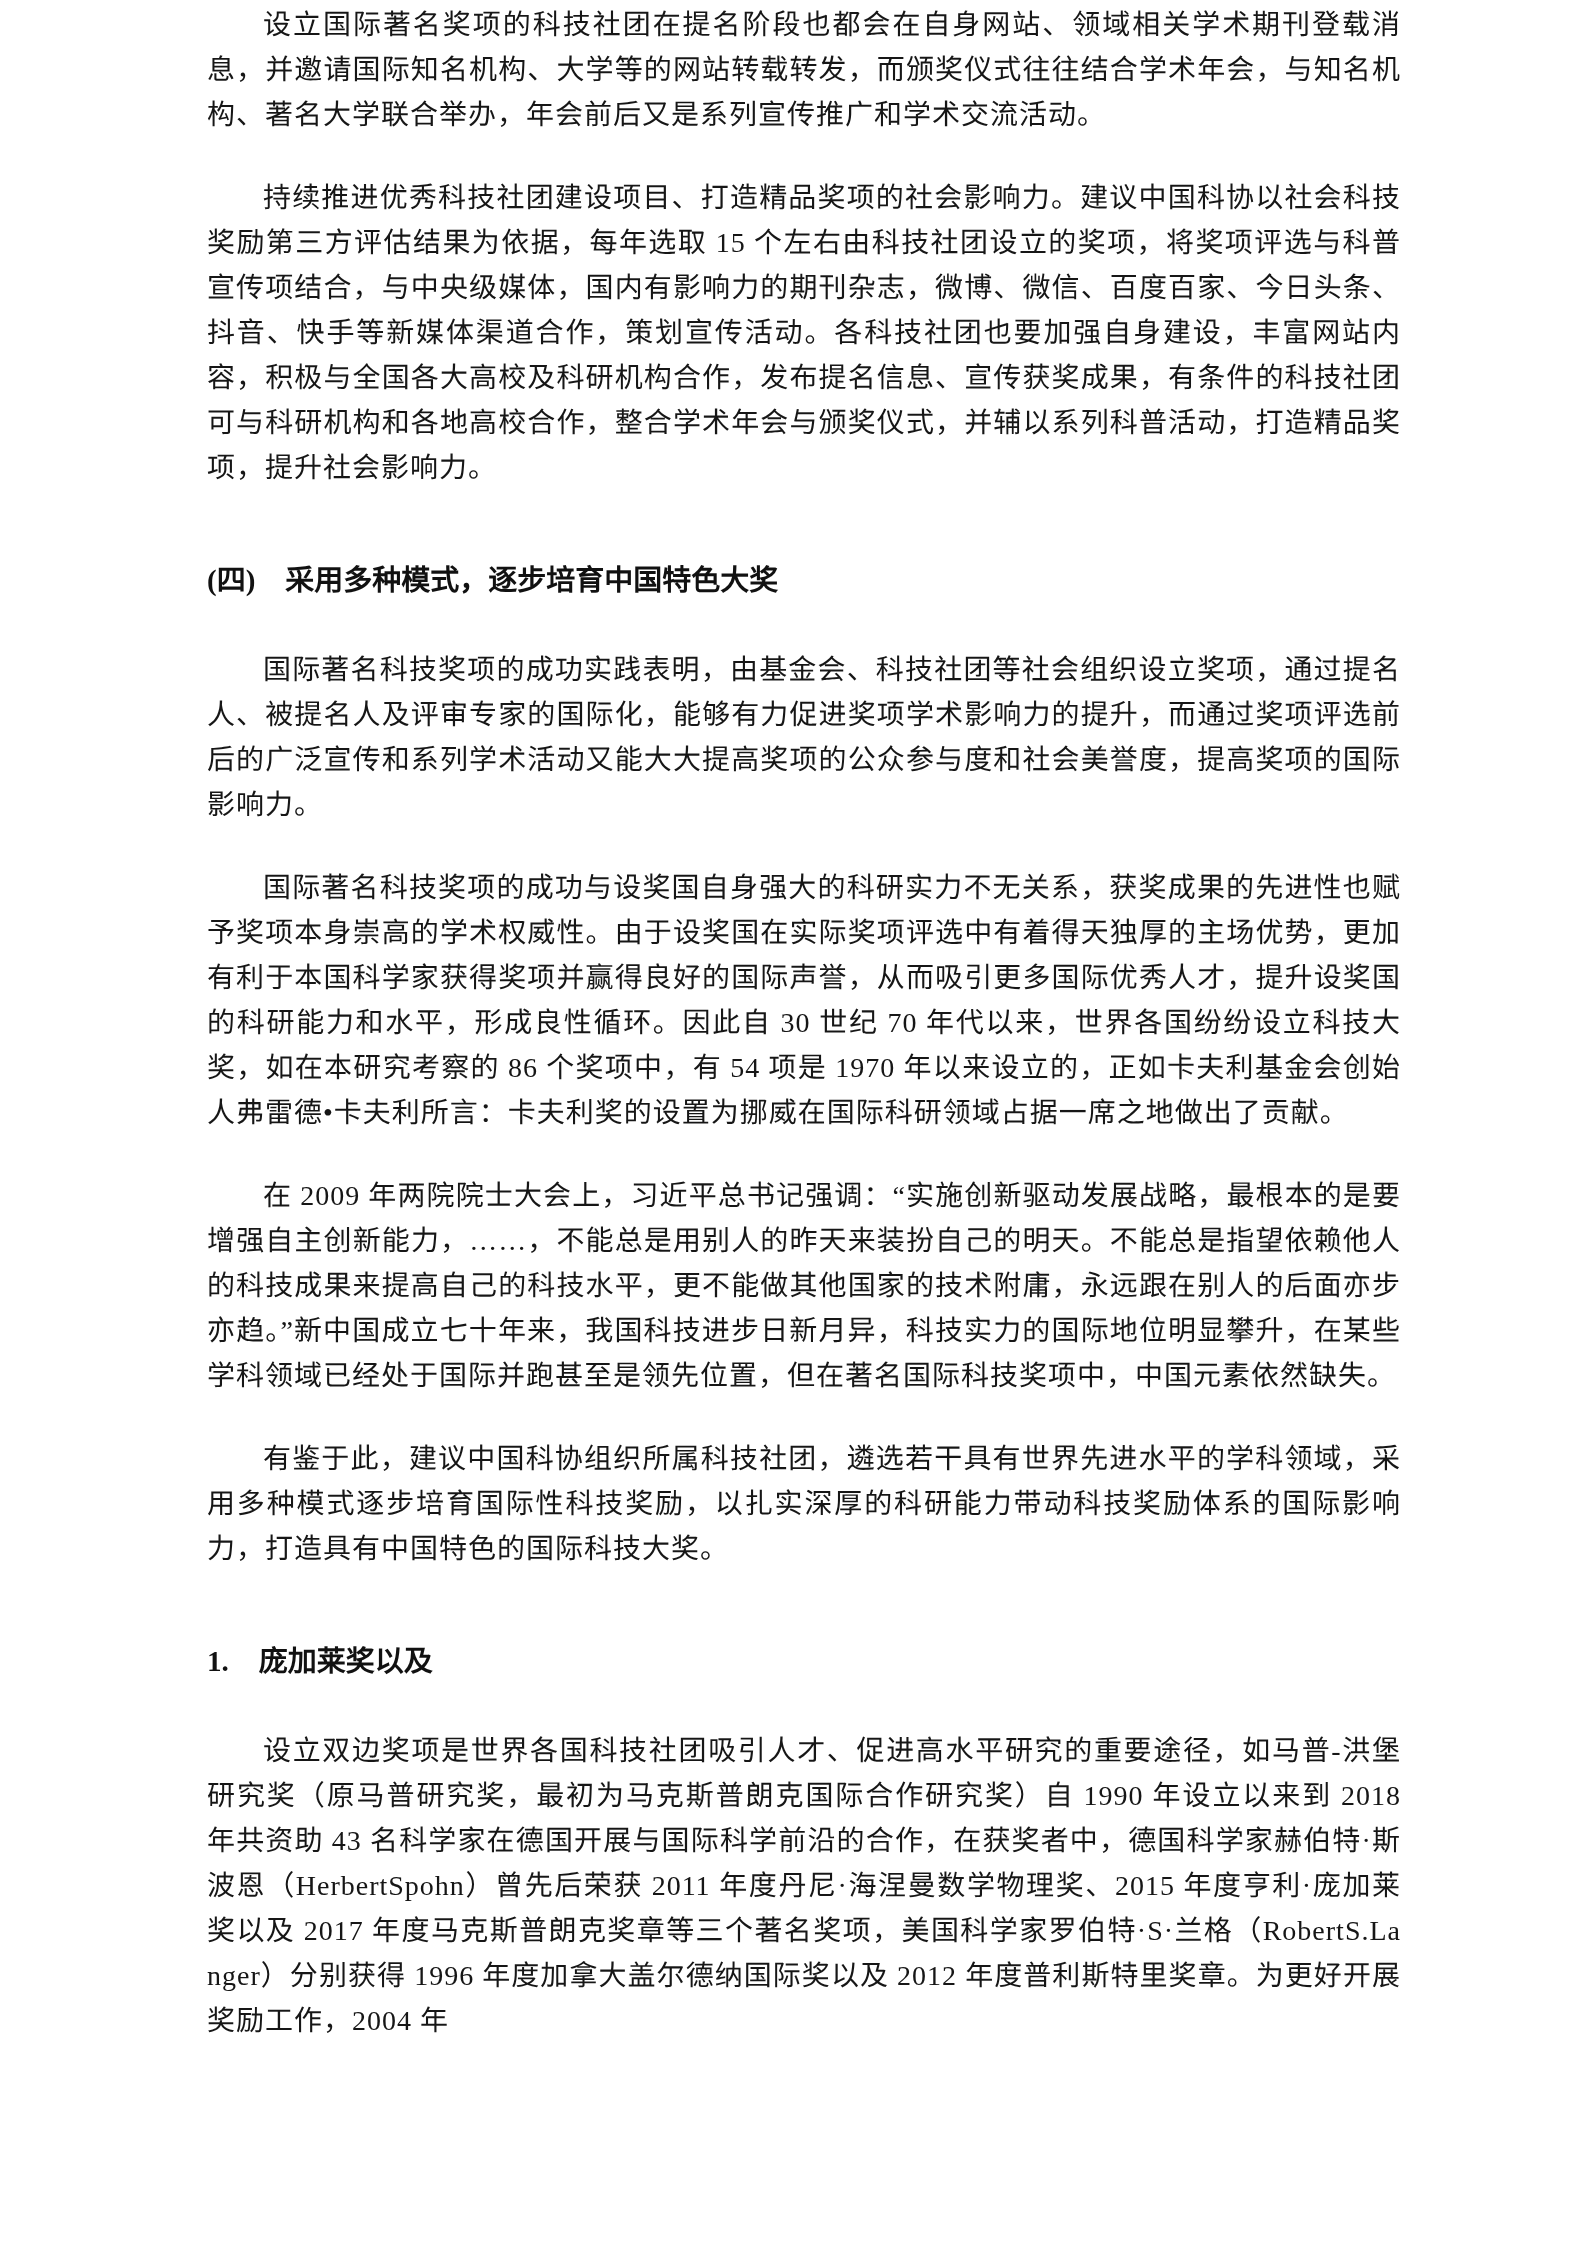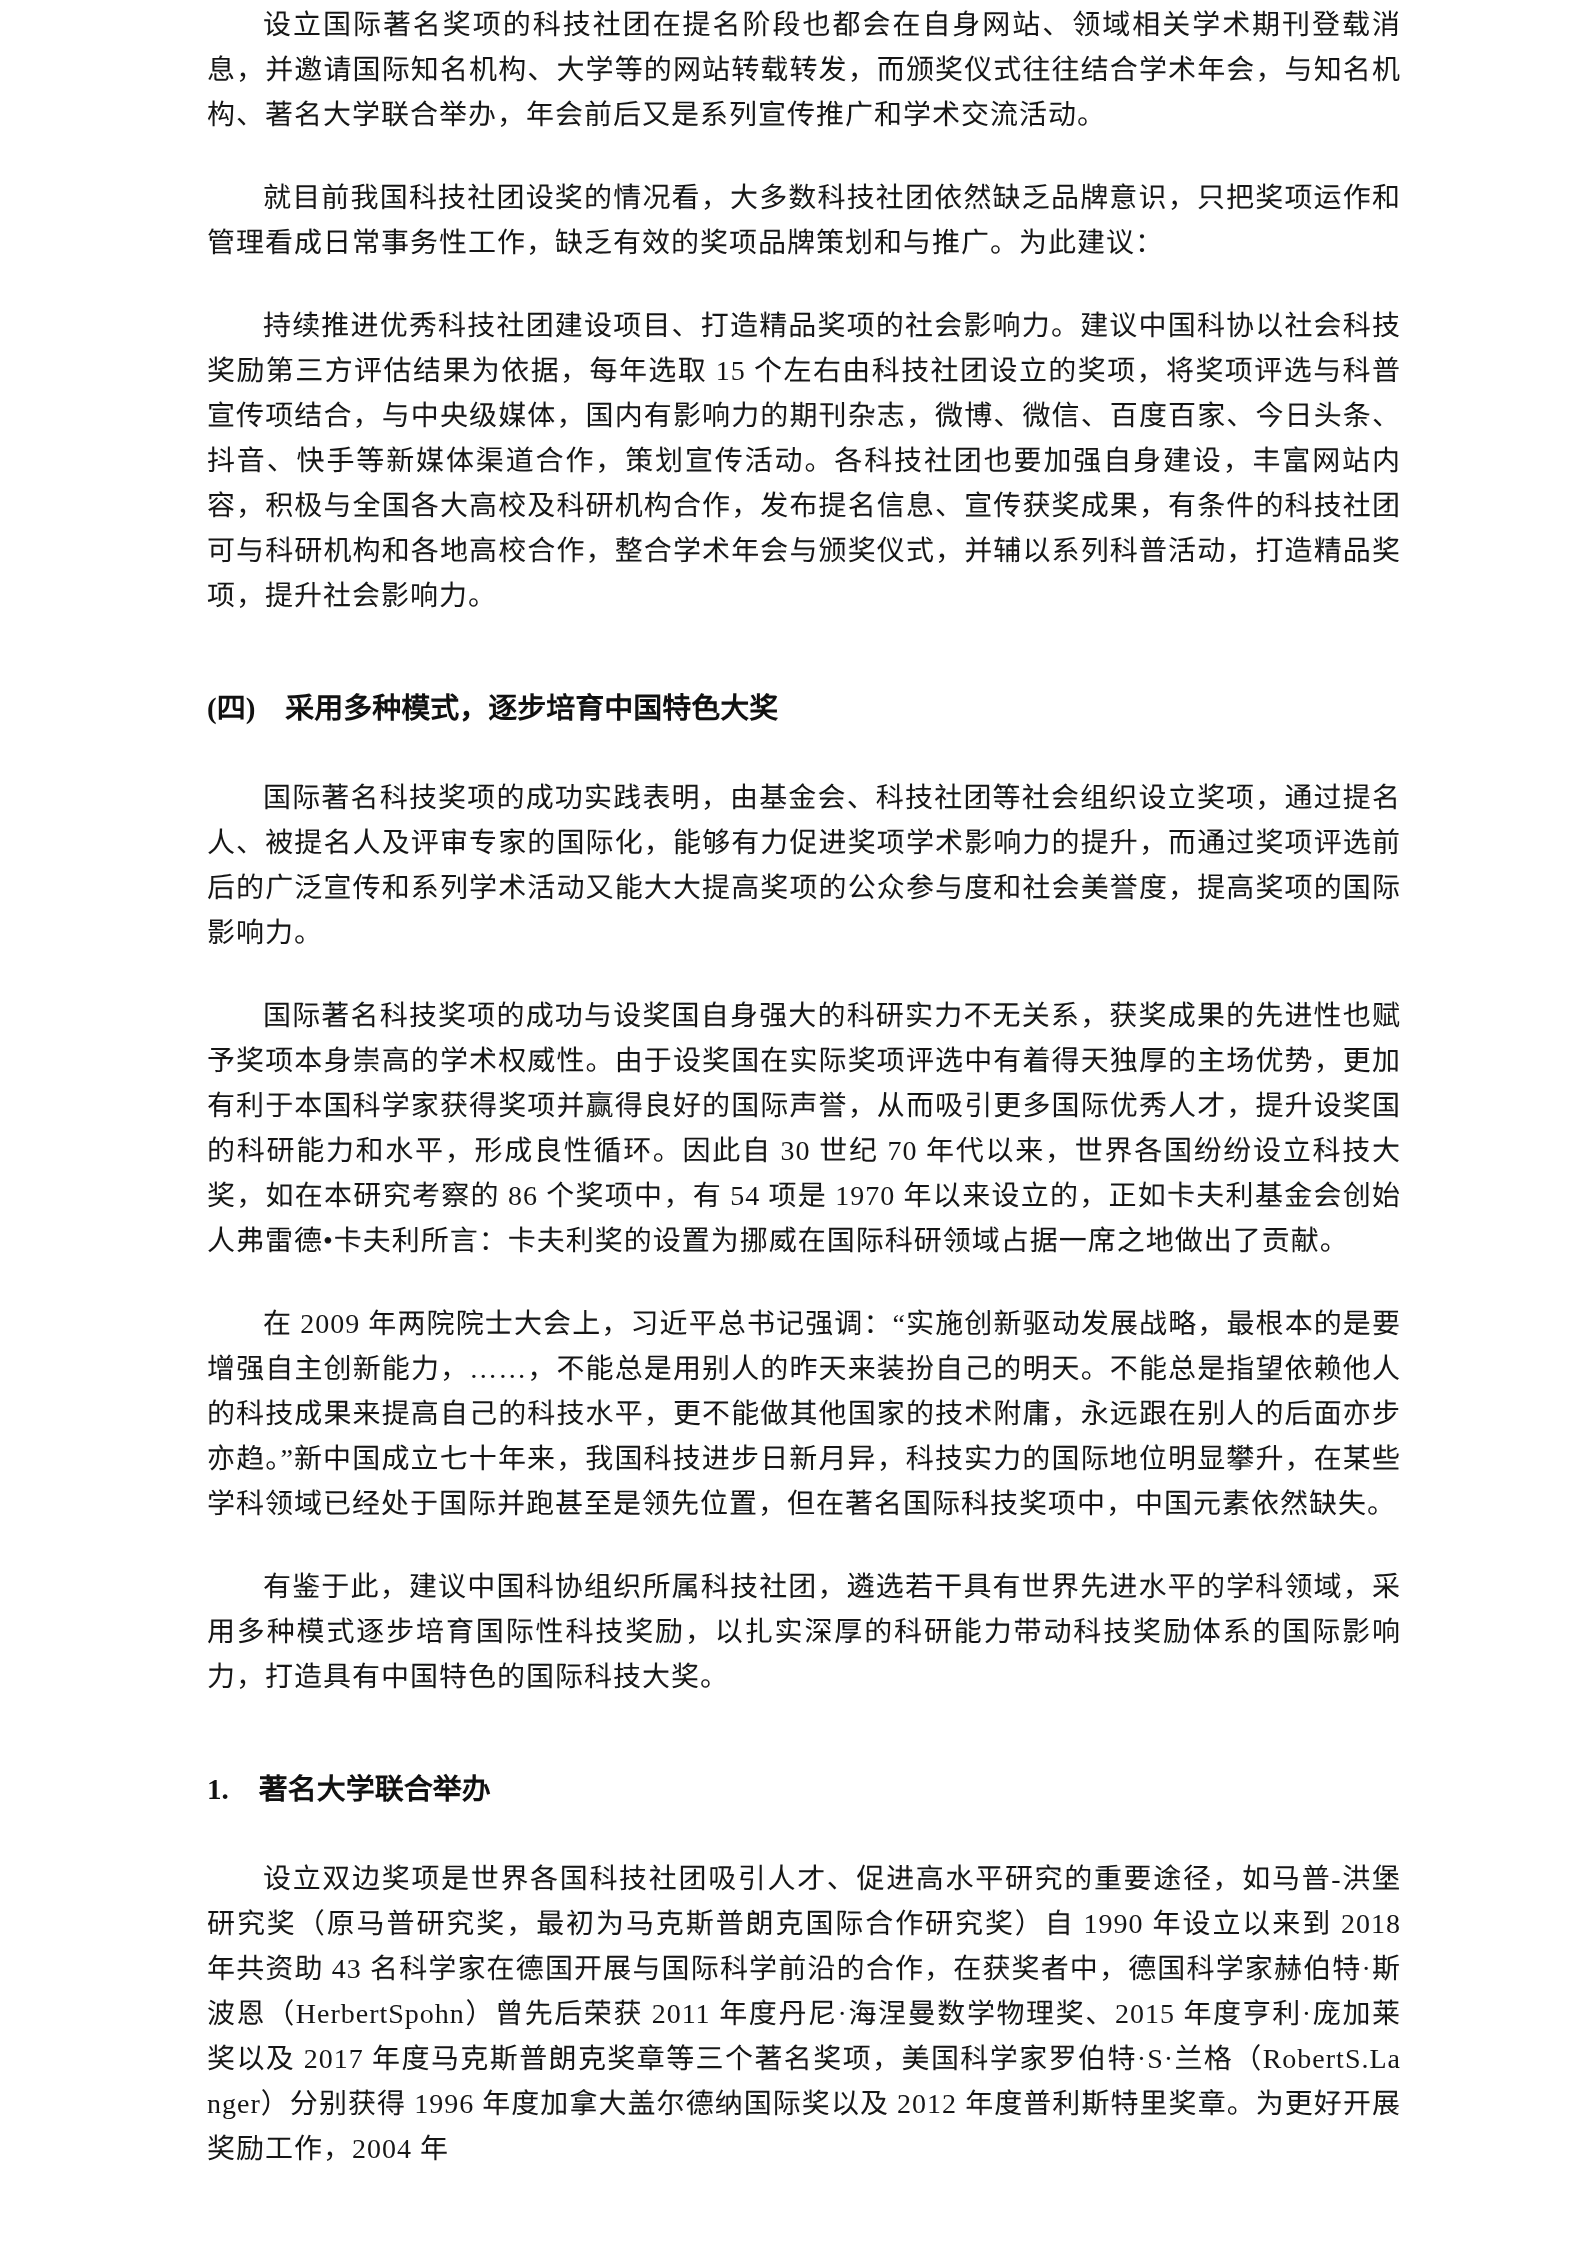--- a/index.html
+++ b/index.html
@@ -48,35 +48,34 @@
     font-family: "Liberation Serif", "DejaVu Serif", serif;
   }
 </style>
 </head>
 <body>
 
 <div class="page">
 
   <p class="body-par">设立国际著名奖项的科技社团在提名阶段也都会在自身网站、领域相关学术期刊登载消息，并邀请国际知名机构、大学等的网站转载转发，而颁奖仪式往往结合学术年会，与知名机构、著名大学联合举办，年会前后又是系列宣传推广和学术交流活动。</p>
 
-  <p class="body-par">就目前我国科技社团设奖的情况看，大多数科技社团依然缺乏品牌意识，只把奖项运作和管理看成日常事务性工作，缺乏有效的奖项品牌策划和与推广。为此建议：</p>
 
   <p class="body-par">持续推进优秀科技社团建设项目、打造精品奖项的社会影响力。建议中国科协以社会科技奖励第三方评估结果为依据，每年选取 15 个左右由科技社团设立的奖项，将奖项评选与科普宣传项结合，与中央级媒体，国内有影响力的期刊杂志，微博、微信、百度百家、今日头条、抖音、快手等新媒体渠道合作，策划宣传活动。各科技社团也要加强自身建设，丰富网站内容，积极与全国各大高校及科研机构合作，发布提名信息、宣传获奖成果，有条件的科技社团可与科研机构和各地高校合作，整合学术年会与颁奖仪式，并辅以系列科普活动，打造精品奖项，提升社会影响力。</p>
 
   <h2 class="sec-heading">
     <span class="h-num">(四)</span><span>采用多种模式，逐步培育中国特色大奖</span>
   </h2>
 
   <p class="body-par">国际著名科技奖项的成功实践表明，由基金会、科技社团等社会组织设立奖项，通过提名人、被提名人及评审专家的国际化，能够有力促进奖项学术影响力的提升，而通过奖项评选前后的广泛宣传和系列学术活动又能大大提高奖项的公众参与度和社会美誉度，提高奖项的国际影响力。</p>
 
   <p class="body-par">国际著名科技奖项的成功与设奖国自身强大的科研实力不无关系，获奖成果的先进性也赋予奖项本身崇高的学术权威性。由于设奖国在实际奖项评选中有着得天独厚的主场优势，更加有利于本国科学家获得奖项并赢得良好的国际声誉，从而吸引更多国际优秀人才，提升设奖国的科研能力和水平，形成良性循环。因此自 30 世纪 70 年代以来，世界各国纷纷设立科技大奖，如在本研究考察的 86 个奖项中，有 54 项是 1970 年以来设立的，正如卡夫利基金会创始人弗雷德•卡夫利所言：卡夫利奖的设置为挪威在国际科研领域占据一席之地做出了贡献。</p>
 
   <p class="body-par">在 2009 年两院院士大会上，习近平总书记强调：“实施创新驱动发展战略，最根本的是要增强自主创新能力，……，不能总是用别人的昨天来装扮自己的明天。不能总是指望依赖他人的科技成果来提高自己的科技水平，更不能做其他国家的技术附庸，永远跟在别人的后面亦步亦趋。”新中国成立七十年来，我国科技进步日新月异，科技实力的国际地位明显攀升，在某些学科领域已经处于国际并跑甚至是领先位置，但在著名国际科技奖项中，中国元素依然缺失。</p>
 
   <p class="body-par">有鉴于此，建议中国科协组织所属科技社团，遴选若干具有世界先进水平的学科领域，采用多种模式逐步培育国际性科技奖励，以扎实深厚的科研能力带动科技奖励体系的国际影响力，打造具有中国特色的国际科技大奖。</p>
 
   <h2 class="sec-heading">
-    <span class="h-num">1.</span><span>著名大学联合举办</span>
+    <span class="h-num">1.</span><span>庞加莱奖以及</span>
   </h2>
 
   <p class="body-par">设立双边奖项是世界各国科技社团吸引人才、促进高水平研究的重要途径，如马普-洪堡研究奖（原马普研究奖，最初为马克斯普朗克国际合作研究奖）自 1990 年设立以来到 2018 年共资助 43 名科学家在德国开展与国际科学前沿的合作，在获奖者中，德国科学家赫伯特·斯波恩（HerbertSpohn）曾先后荣获 2011 年度丹尼·海涅曼数学物理奖、2015 年度亨利·庞加莱奖以及 2017 年度马克斯普朗克奖章等三个著名奖项，美国科学家罗伯特·S·兰格（RobertS.Langer）分别获得 1996 年度加拿大盖尔德纳国际奖以及 2012 年度普利斯特里奖章。为更好开展奖励工作，2004 年</p>
 
 </div>
 
 </body></html>

